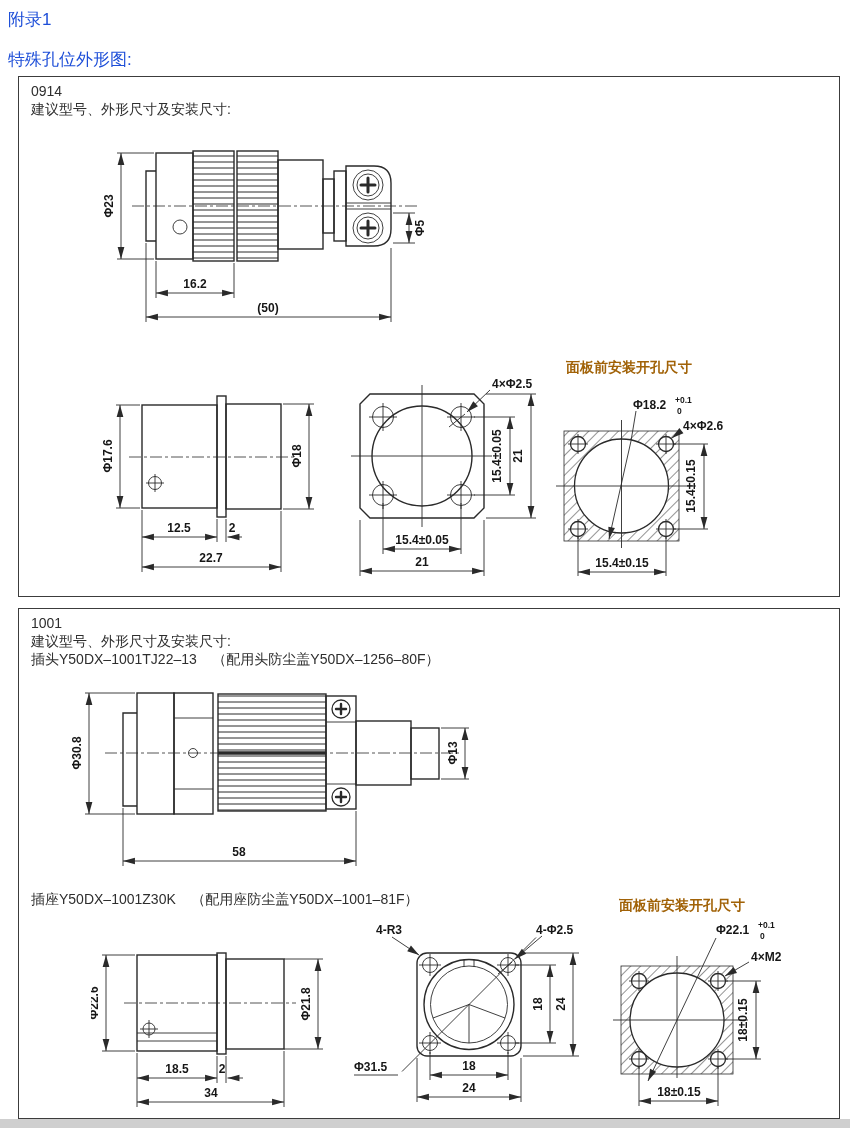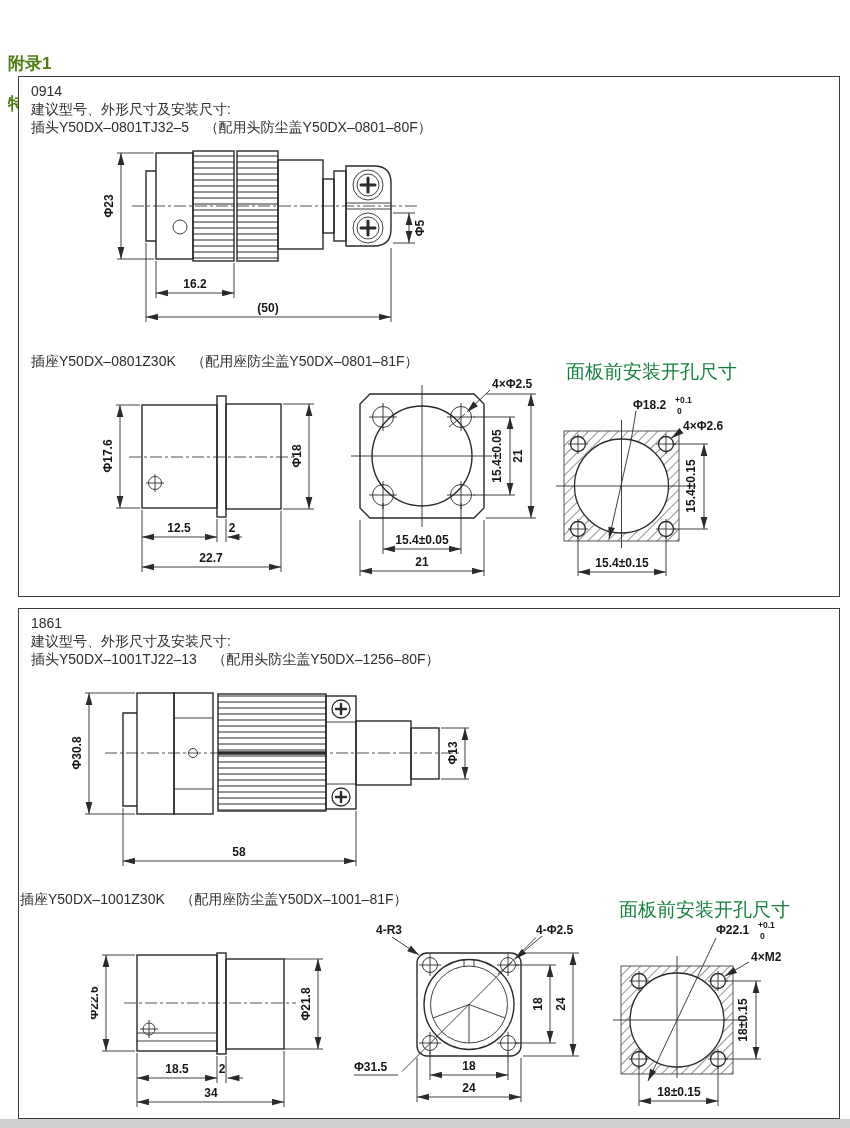--- a/index.html
+++ b/index.html
@@ -1,21 +1,21 @@
 <!DOCTYPE html>
 <html><head>
 <meta charset="utf-8">
 <style>
   html,body{margin:0;padding:0;background:#e9e9e9;}
   .page{position:relative;width:850px;height:1128px;background:#ffffff;overflow:hidden;
         font-family:"Liberation Sans","DejaVu Sans",sans-serif;color:#222;}
-  .hdr{position:absolute;left:8px;font-weight:bold;font-size:17px;color:#4d7c0f;white-space:pre;margin-top:44px;}
+  .hdr{position:absolute;left:8px;font-weight:normal;font-size:17px;color:#1d4ed8;white-space:pre;}
   .box{position:absolute;left:18px;width:820px;border:1.5px solid #3c3c3c;background:#fff;}
   .cjk{position:absolute;font-size:14px;color:#2e2e2e;white-space:pre;}
-  .ptitle{position:absolute;font-size:19px;font-weight:normal;color:#15803d;white-space:pre;}
+  .ptitle{position:absolute;font-size:14px;font-weight:bold;color:#a16207;white-space:pre;}
   .drw{position:absolute;}
   .scanedge{position:absolute;left:0;bottom:0;width:850px;height:9px;background:#cfcfcf;}
   
   .ol{fill:none;stroke:#2a2a2a;stroke-width:1.4;stroke-linejoin:miter;}
   .tl{fill:none;stroke:#2a2a2a;stroke-width:0.9;}
   .olw{fill:#fff;stroke:#2a2a2a;stroke-width:1.3;}
   .cl{fill:none;stroke:#2a2a2a;stroke-width:0.8;stroke-dasharray:12 3 3 3;}
   .dim{stroke:#2a2a2a;stroke-width:0.9;marker-start:url(#arr);marker-end:url(#arr);}
   .de{stroke:#2a2a2a;stroke-width:0.9;marker-end:url(#arr);}
   .dt{font:bold 12px "Liberation Sans",sans-serif;fill:#161616;}
@@ -41,21 +41,20 @@
 </svg>
 
 <div class="page">
 
   <div class="hdr" style="top:8px">附录1</div>
   <div class="hdr" style="top:48px">特殊孔位外形图:</div>
 
   <div class="box" style="top:76px;height:519px">
     <div class="cjk" style="left:12px;top:6px">0914</div>
     <div class="cjk" style="left:12px;top:24px">建议型号、外形尺寸及安装尺寸:</div>
-    <div class="cjk" style="left:12px;top:42px">插头Y50DX–0801TJ32–5    （配用头防尘盖Y50DX–0801–80F）</div>
 
     <svg class="drw" style="left:77px;top:64px" width="365" height="195">
       <line class="cl" x1="36" y1="65" x2="322" y2="65"></line>
       <g>
         <path class="ol" d="M60,30 H50 V100 H60"></path>
         <rect class="ol" x="60" y="12" width="37" height="106"></rect>
         <circle class="tl" cx="84" cy="86" r="7"></circle>
         <rect x="97" y="10" width="41" height="110" style="fill:url(#kn)" class="ol"></rect>
         <rect x="141" y="10" width="41" height="110" style="fill:url(#kn)" class="ol"></rect>
         <rect class="ol" x="182" y="19" width="45" height="89"></rect>
@@ -96,21 +95,20 @@
         <text class="dt" x="99" y="147" text-anchor="middle">16.2</text>
       </g>
       <g>
         <line class="tl" x1="50" y1="102" x2="50" y2="181"></line>
         <line class="tl" x1="295" y1="107" x2="295" y2="181"></line>
         <line class="dim" x1="50" y1="176" x2="295" y2="176"></line>
         <text class="dt" x="172" y="171" text-anchor="middle">(50)</text>
       </g>
     </svg>
 
-    <div class="cjk" style="left:12px;top:276px">插座Y50DX–0801Z30K    （配用座防尘盖Y50DX–0801–81F）</div>
 
     <svg class="drw" style="left:82px;top:309px" width="245" height="205">
       <line class="cl" x1="28" y1="71" x2="196" y2="71"></line>
       <g>
         <rect class="ol" x="41" y="19" width="75" height="103"></rect>
         <rect class="ol" x="116" y="10" width="9" height="121"></rect>
         <rect class="ol" x="125" y="18" width="55" height="105"></rect>
       </g>
       <g>
         <circle class="tl" cx="54" cy="97" r="6.5"></circle>
@@ -238,21 +236,21 @@
       <g>
         <line class="tl" x1="22" y1="153" x2="22" y2="192"></line>
         <line class="tl" x1="110" y1="153" x2="110" y2="192"></line>
         <line class="dim" x1="22" y1="188" x2="110" y2="188"></line>
         <text class="dt" x="66" y="183" text-anchor="middle">15.4±0.15</text>
       </g>
     </svg>
   </div>
 
   <div class="box" style="top:608px;height:509px">
-    <div class="cjk" style="left:12px;top:6px">1861</div>
+    <div class="cjk" style="left:12px;top:6px">1001</div>
     <div class="cjk" style="left:12px;top:24px">建议型号、外形尺寸及安装尺寸:</div>
     <div class="cjk" style="left:12px;top:42px">插头Y50DX–1001TJ22–13    （配用头防尘盖Y50DX–1256–80F）</div>
 
     <svg class="drw" style="left:52px;top:72px" width="430" height="195">
       <line class="cl" x1="34" y1="72" x2="390" y2="72"></line>
       <g>
         <path class="ol" d="M66,32 H52 V125 H66"></path>
         <rect class="ol" x="66" y="12" width="37" height="121"></rect>
         <rect class="ol" x="103" y="12" width="39" height="121"></rect>
         <line class="tl" x1="103" y1="37" x2="142" y2="37"></line>
@@ -289,21 +287,21 @@
         <text class="dt" transform="translate(386,72) rotate(-90)" text-anchor="middle">Φ13</text>
       </g>
       <g>
         <line class="tl" x1="52" y1="127" x2="52" y2="185"></line>
         <line class="tl" x1="285" y1="130" x2="285" y2="185"></line>
         <line class="dim" x1="52" y1="180" x2="285" y2="180"></line>
         <text class="dt" x="168" y="175" text-anchor="middle">58</text>
       </g>
     </svg>
 
-    <div class="cjk" style="left:1px;top:282px">插座Y50DX–1001Z30K    （配用座防尘盖Y50DX–1001–81F）</div>
+    <div class="cjk" style="left:12px;top:282px">插座Y50DX–1001Z30K    （配用座防尘盖Y50DX–1001–81F）</div>
 
     <svg class="drw" style="left:72px;top:322px" width="255" height="185">
       <line class="cl" x1="33" y1="72" x2="205" y2="72"></line>
       <g>
         <rect class="ol" x="46" y="24" width="80" height="96"></rect>
         <rect class="ol" x="126" y="22" width="9" height="101"></rect>
         <rect class="ol" x="135" y="28" width="58" height="90"></rect>
         <line class="tl" x1="46" y1="102" x2="126" y2="102"></line>
         <line class="tl" x1="46" y1="110" x2="126" y2="110"></line>
       </g>

